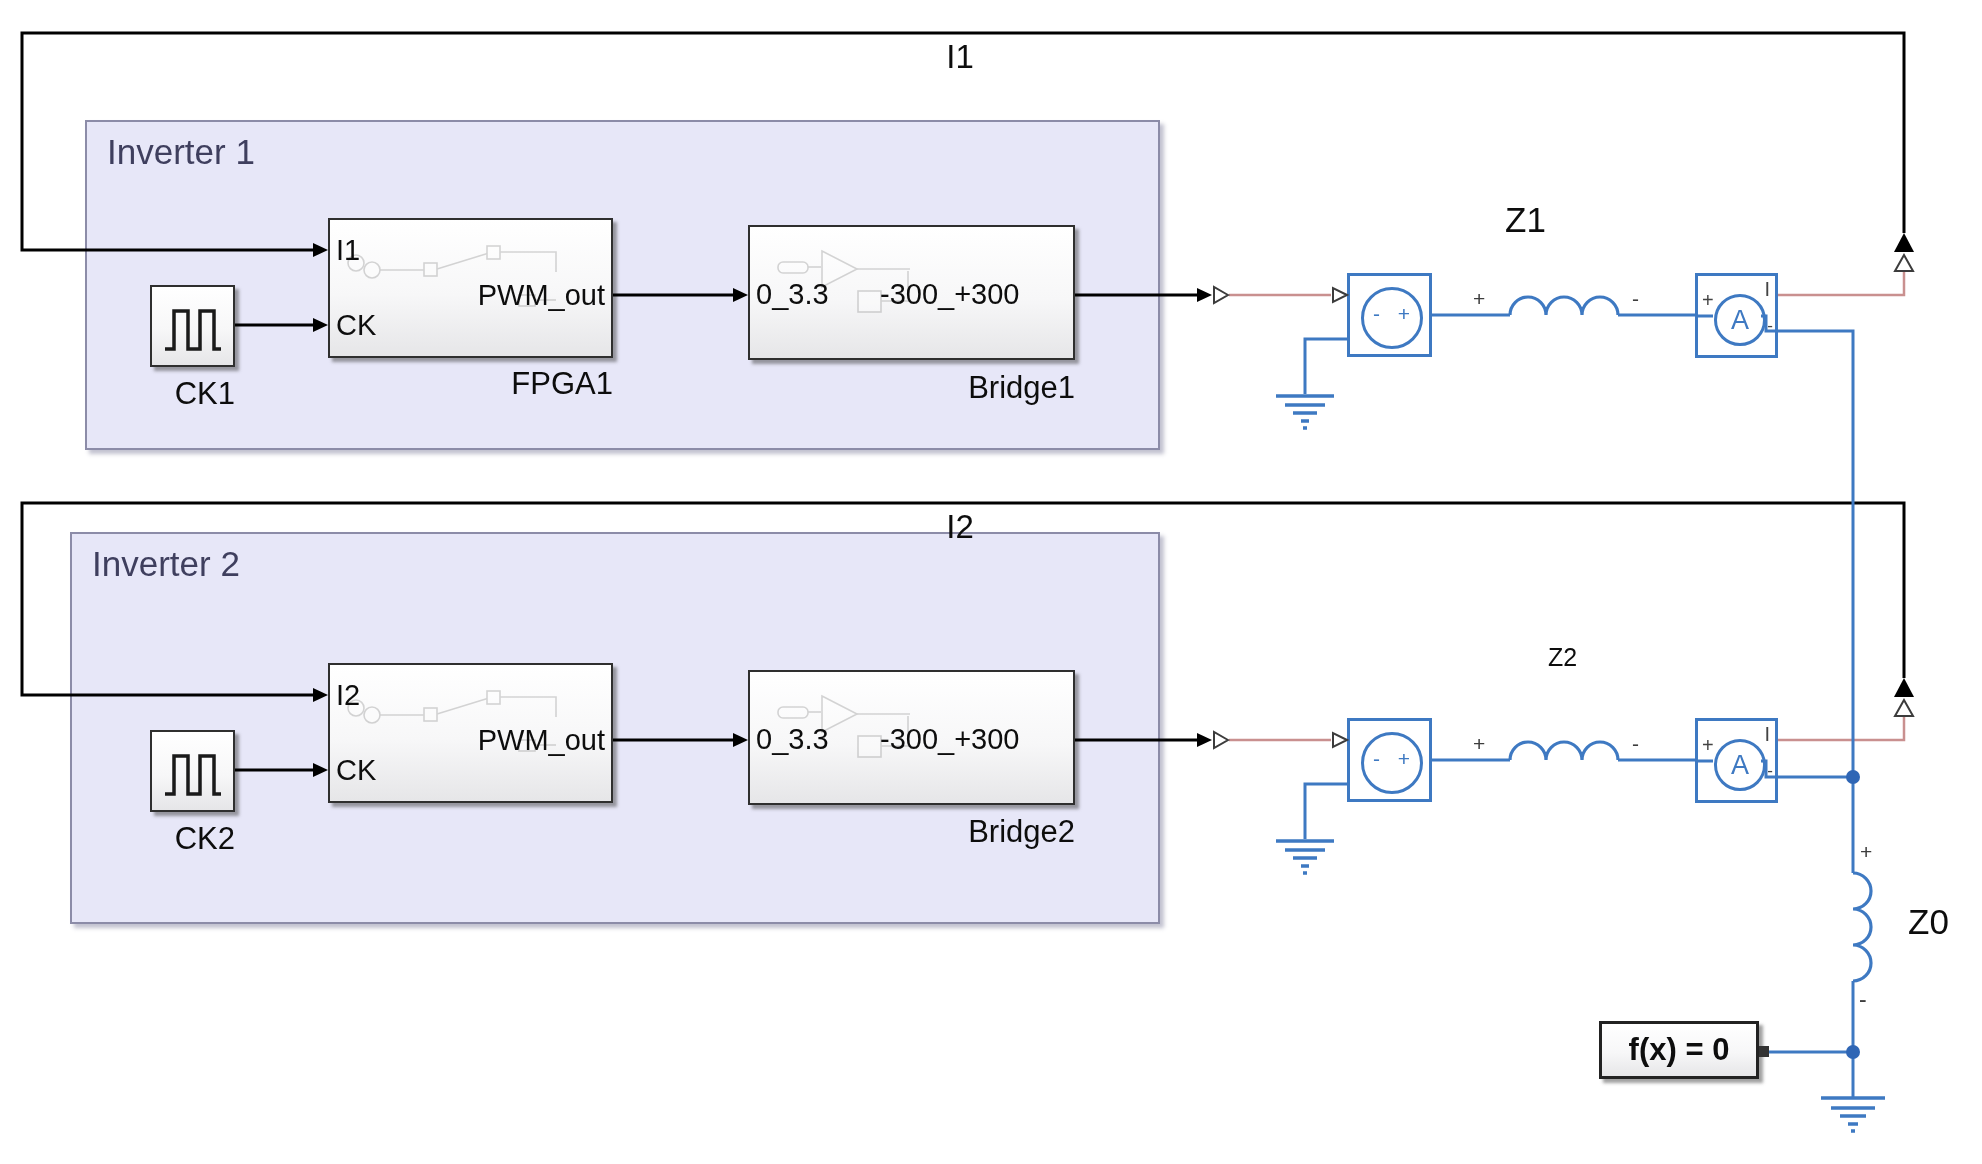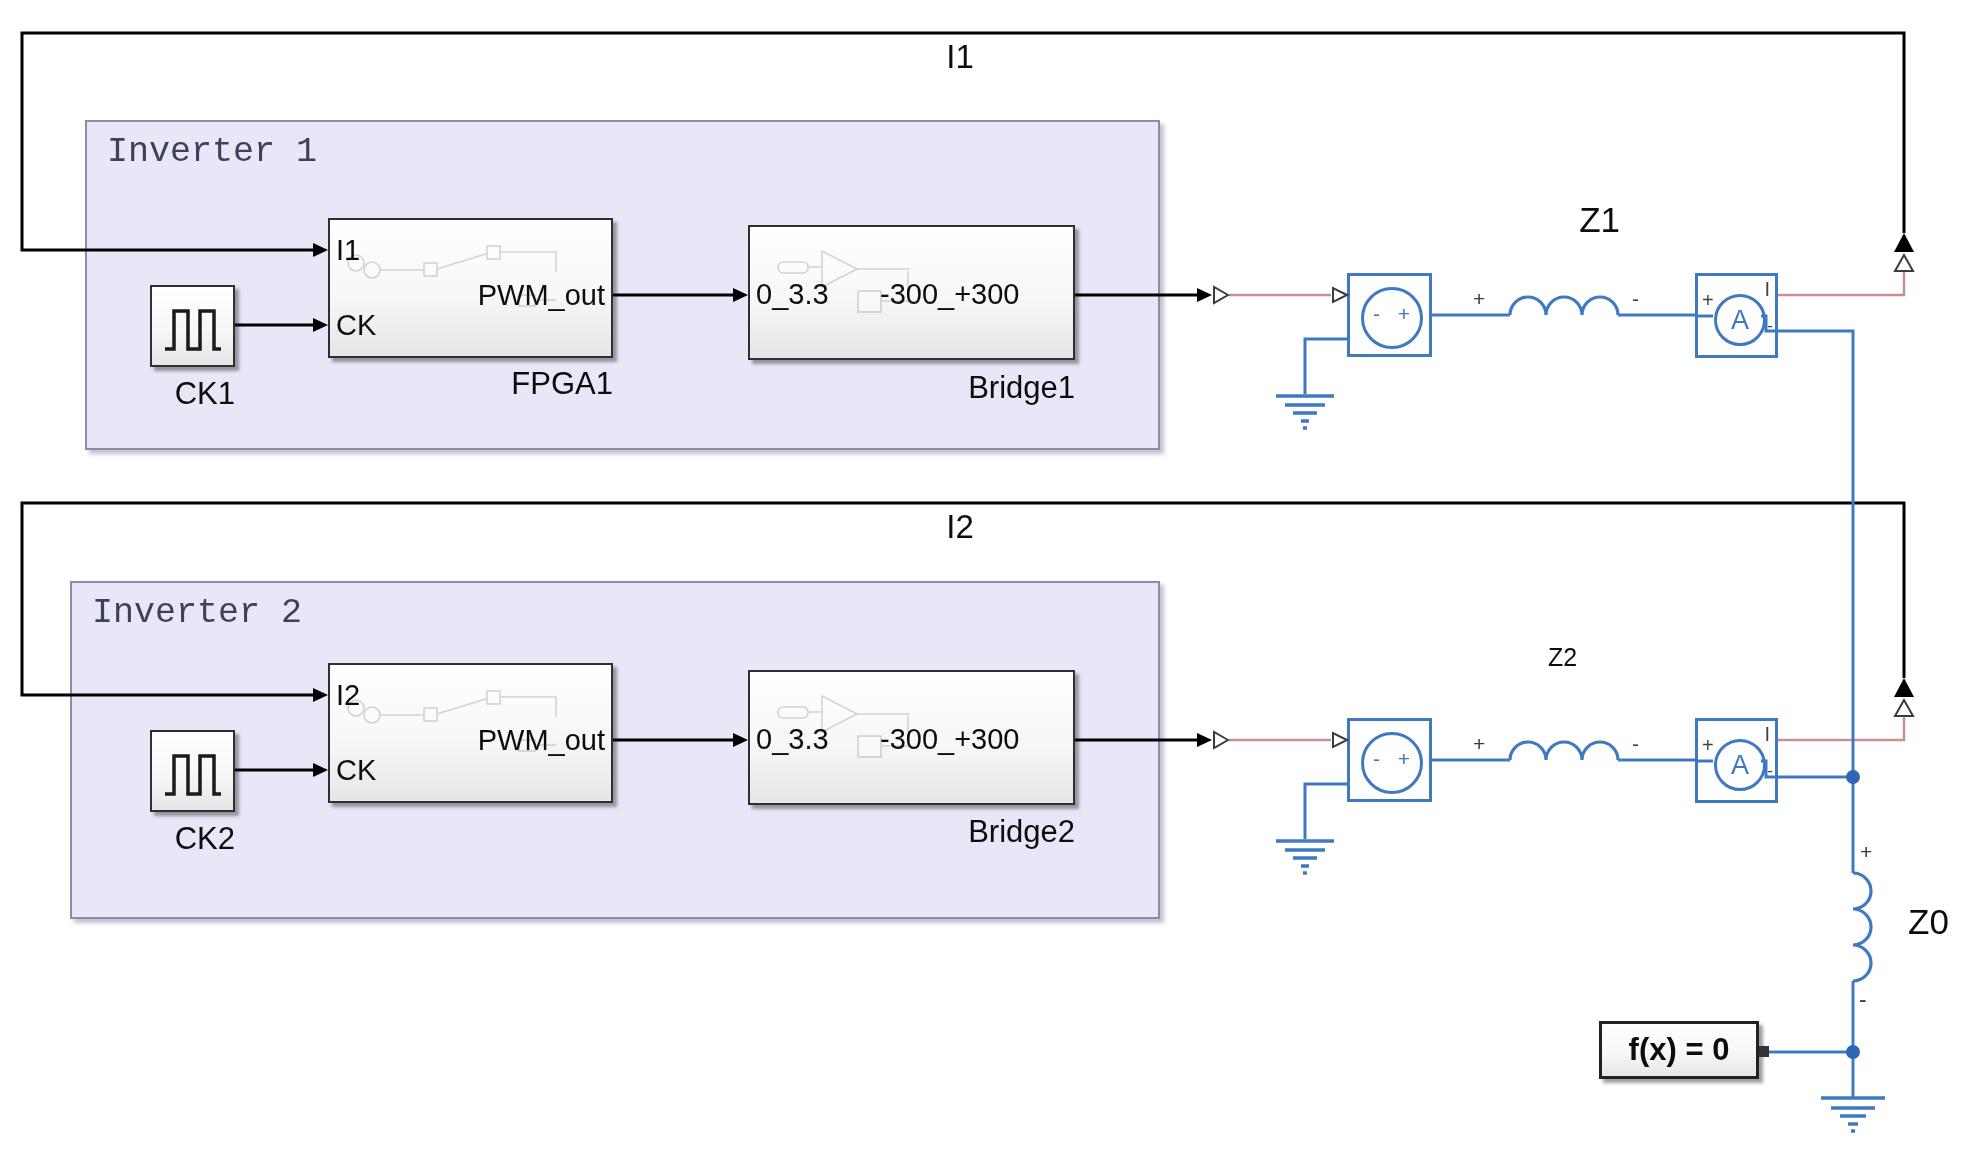--- a/index.html
+++ b/index.html
@@ -1,20 +1,20 @@
 <!DOCTYPE html>
 <html><head>
 <meta charset="utf-8">
 <style>
   html,body{margin:0;padding:0;background:#fff;}
   .canvas{position:relative;width:1982px;height:1164px;background:#ffffff;
           font-family:"Liberation Sans",sans-serif;overflow:hidden;}
   .area{position:absolute;background:#E7E7F8;border:2px solid #8C8CA8;
         box-shadow:4px 4px 4px rgba(120,120,150,.45);box-sizing:border-box;z-index:1;}
-  .area-title{position:absolute;left:20px;top:10px;font-size:35px;color:#3F3F5E;z-index:4;white-space:nowrap;font-family:Liberation Mono, monospace;}
+  .area-title{position:absolute;left:20px;top:10px;font-size:35px;color:#3F3F5E;z-index:4;white-space:nowrap;}
   .blk{position:absolute;background:linear-gradient(180deg,#ffffff 0%,#f7f7f8 55%,#e6e6e8 100%);
        border:2px solid #2F2F2F;box-shadow:4px 4px 3px rgba(70,70,70,.5);box-sizing:border-box;z-index:2;font-weight:bold;}
   .elec{position:absolute;border:3px solid #3E79C2;background:#fff;box-sizing:border-box;z-index:2;}
   .circ{position:absolute;border:3px solid #3E79C2;border-radius:50%;box-sizing:border-box;
         display:flex;align-items:center;justify-content:center;color:#3E79C2;}
   .port{position:absolute;font-size:29px;color:#0d0d0d;z-index:4;transform:translateY(-50%);white-space:nowrap;}
   .name{position:absolute;font-size:31px;color:#0d0d0d;text-align:right;z-index:4;white-space:nowrap;}
   .ann{position:absolute;font-size:33px;color:#0d0d0d;z-index:4;white-space:nowrap;}
   .tiny{position:absolute;font-size:21px;color:#3d3d3d;z-index:4;white-space:nowrap;}
   .srcsign{position:absolute;font-size:21px;color:#3E79C2;z-index:4;top:50%;transform:translateY(-54%);}
@@ -24,21 +24,21 @@
   svg.wires{position:absolute;left:0;top:0;z-index:3;pointer-events:none;}
 </style>
 </head>
 <body>
 
 <div class="canvas">
 
   <div class="area" style="left:85px;top:120px;width:1075px;height:330px">
     <div class="area-title">Inverter 1</div>
   </div>
-  <div class="area" style="left:70px;top:581px;width:1090px;height:338px">
+  <div class="area" style="left:70px;top:532px;width:1090px;height:392px">
     <div class="area-title">Inverter 2</div>
   </div>
 
   <div class="blk" style="left:150px;top:285px;width:85px;height:82px"></div>
   <div class="blk" style="left:328px;top:218px;width:285px;height:140px"></div>
   <div class="blk" style="left:748px;top:225px;width:327px;height:135px"></div>
 
   <div class="port" style="left:336px;top:250px">I1</div>
   <div class="port" style="left:336px;top:325px">CK</div>
   <div class="port" style="right:1377px;top:295px;left:auto">PWM_out</div>
@@ -89,21 +89,21 @@
     <span class="ammsign" style="right:5px;top:2px;font-size:20px">I</span>
     <span class="ammsign" style="right:2px;top:40px;font-size:17px">-</span>
   </div>
 
   <div class="blk solver" style="left:1599px;top:1021px;width:160px;height:58px">
     <span>f(x) = 0</span>
   </div>
 
   <div class="ann" style="left:880px;top:38px;width:160px;text-align:center">I1</div>
   <div class="ann" style="left:880px;top:508px;width:160px;text-align:center">I2</div>
-  <div class="ann" style="left:1505px;top:200px;width:115px;text-align:right;font-size:35px">Z1</div>
+  <div class="ann" style="left:1505px;top:200px;width:115px;text-align:left;font-size:35px">Z1</div>
   <div class="ann" style="left:1505px;top:643px;width:115px;text-align:center;font-size:25px">Z2</div>
   <div class="ann" style="left:1908px;top:902px;font-size:35px">Z0</div>
 
   <div class="tiny" style="left:1473px;top:287px">+</div>
   <div class="tiny" style="left:1632px;top:287px">-</div>
   <div class="tiny" style="left:1473px;top:732px">+</div>
   <div class="tiny" style="left:1632px;top:732px">-</div>
   <div class="tiny" style="left:1860px;top:840px">+</div>
   <div class="tiny" style="left:1859px;top:986px;font-size:23px">-</div>
 

